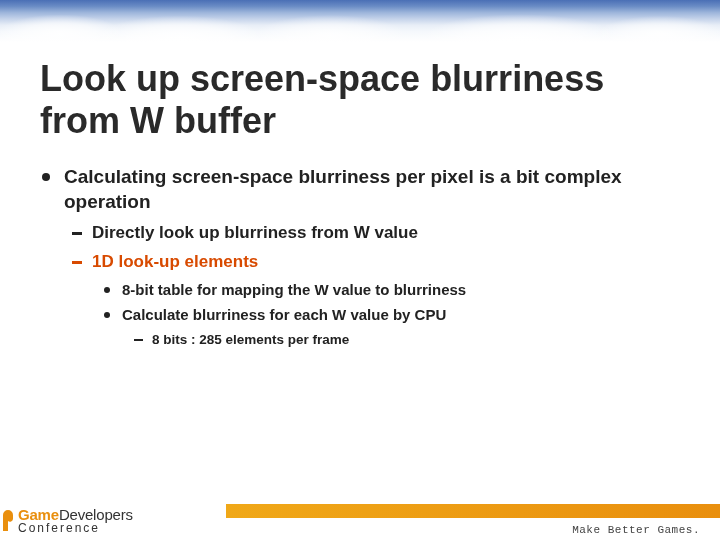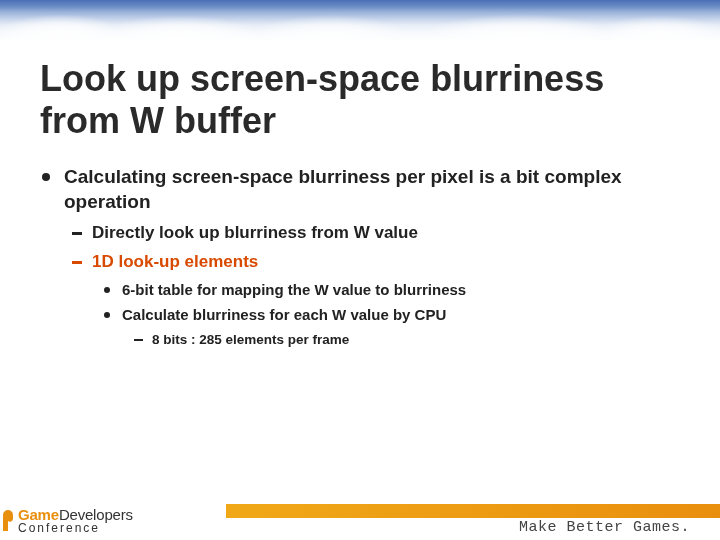--- a/index.html
+++ b/index.html
@@ -96,24 +96,24 @@
   .logo-game { color: #e98f0e; font-weight: bold; }
   .logo-dev { color: #333; font-weight: normal; }
   .logo-bottom { font-size: 12px; color: #333; letter-spacing: 2px; }
   .logo-mark {
     position: absolute;
     left: 2px; bottom: 8px;
     width: 13px; height: 22px;
   }
   .tagline {
     position: absolute;
-    right: 30px;
+    right: 20px;
     bottom: 4px;
     font-family: "Courier New", monospace;
-    font-size: 15px;
+    font-size: 11px;
     color: #444;
     letter-spacing: 0.5px;
   }
 </style>
 </head>
 <body>
 
 <div class="cloud-banner"></div>
 
 <div class="content">
@@ -123,21 +123,21 @@
     <li>
       <span>Calculating screen-space blurriness per pixel is a bit complex operation</span>
       <ul class="lvl2">
         <li>
           <span>Directly look up blurriness from W value</span>
         </li>
         <li class="accent">
           <span>1D look-up elements</span>
           <ul class="lvl3">
             <li>
-              <span>6-bit table for mapping the W value to blurriness</span>
+              <span>8-bit table for mapping the W value to blurriness</span>
             </li>
             <li>
               <span>Calculate blurriness for each W value by CPU</span>
               <ul class="lvl4">
                 <li>
                   <span>8 bits : 285 elements per frame</span>
                 </li>
               </ul>
             </li>
           </ul>

